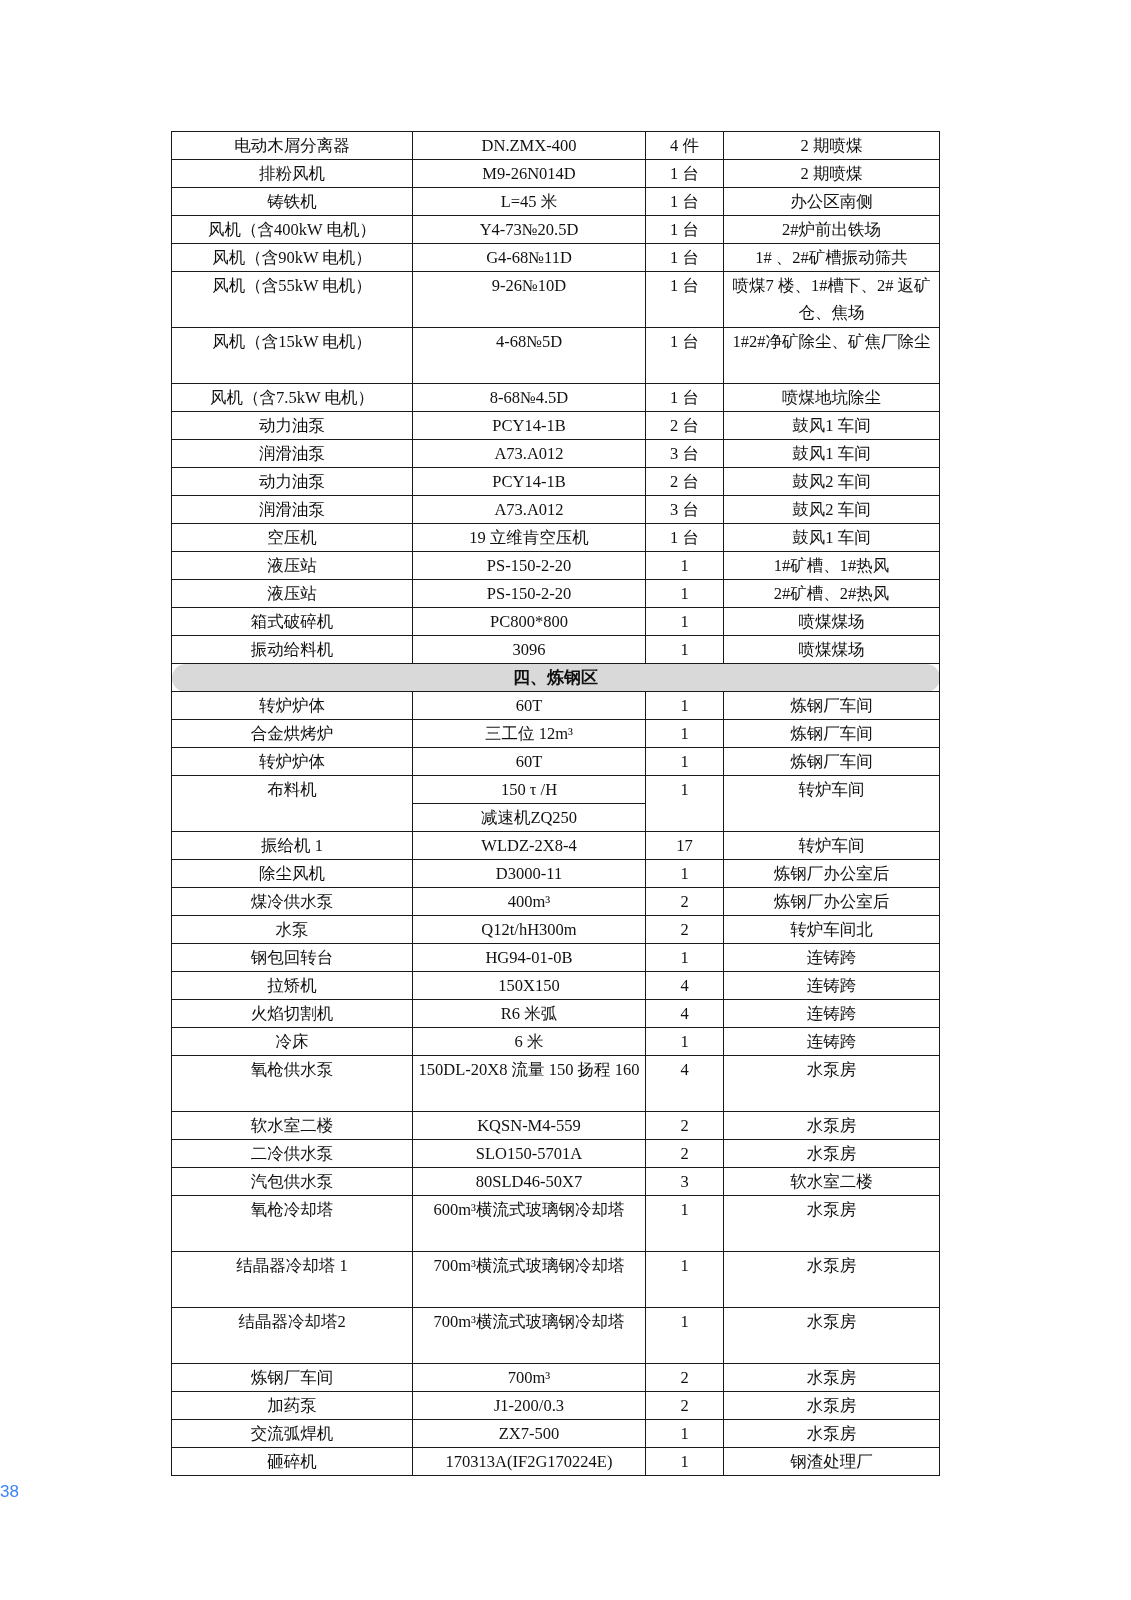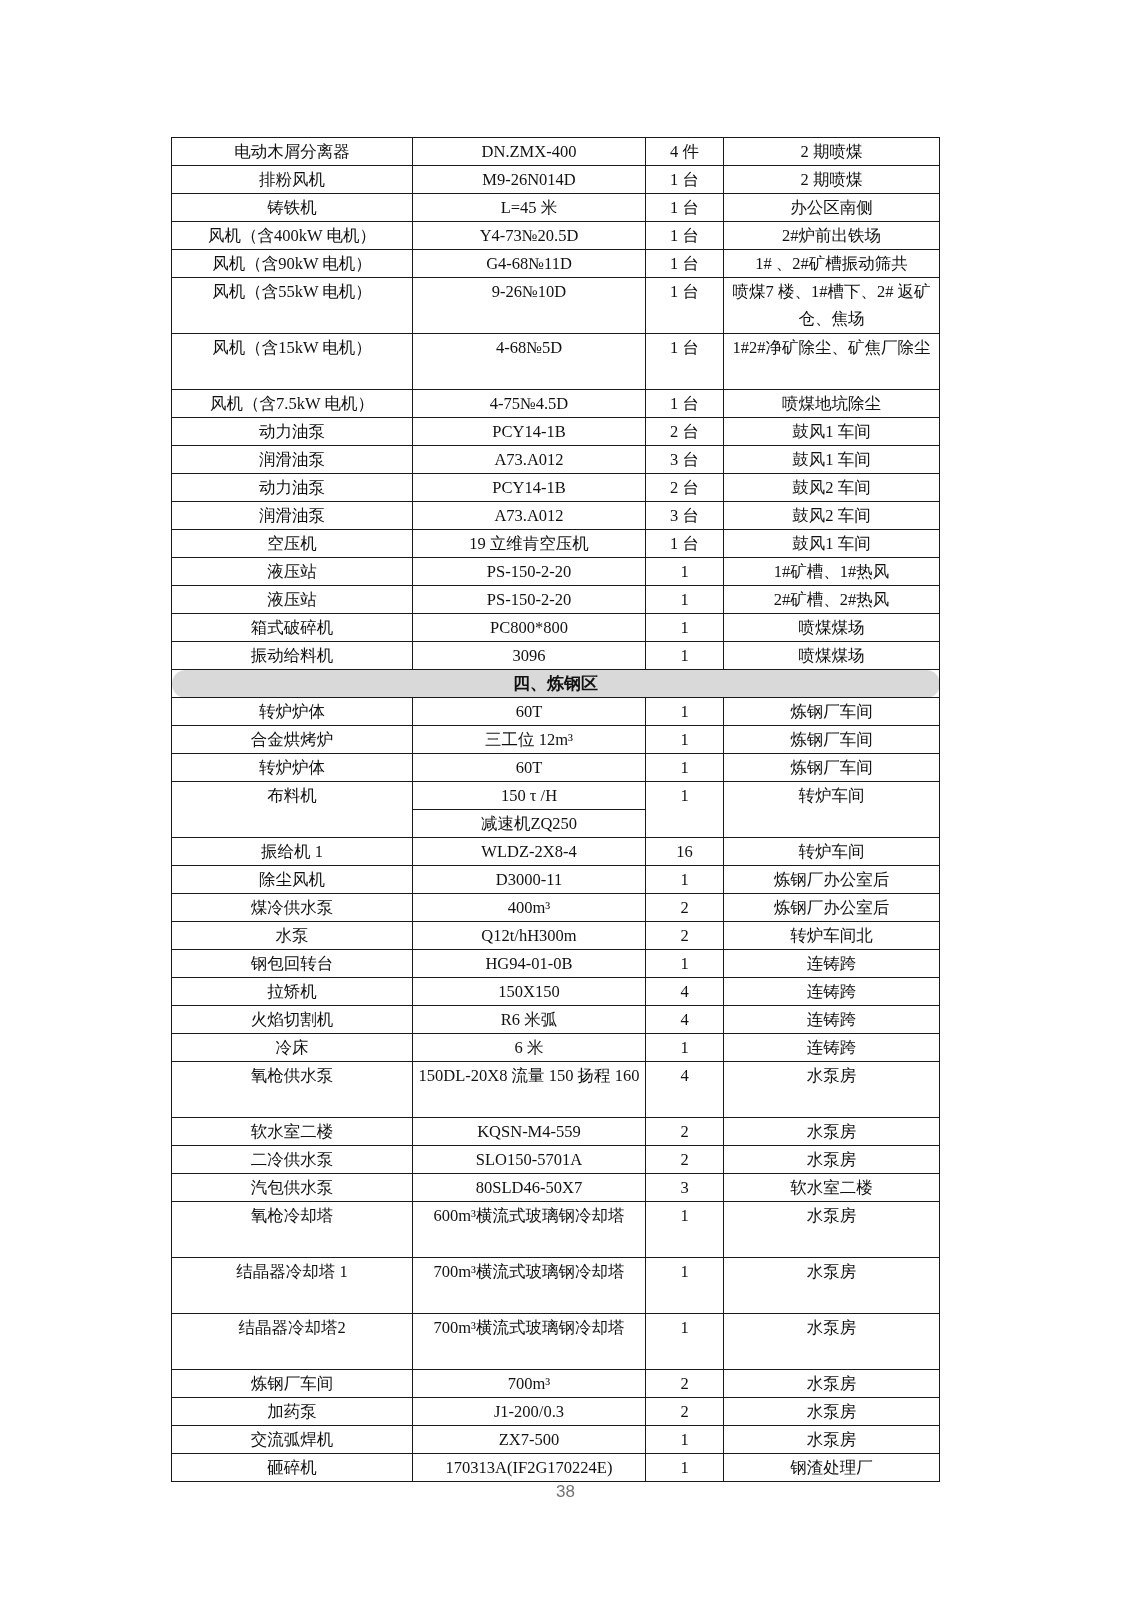--- a/index.html
+++ b/index.html
@@ -12,21 +12,21 @@
     width: 1131px;
     height: 1600px;
     background: #ffffff;
     font-family: "Liberation Serif", "DejaVu Serif", serif;
     color: #111111;
     overflow: hidden;
   }
   .equip-table {
     position: absolute;
     left: 171px;
-    top: 137px;
+    top: 131px;
     width: 768px;
     border-collapse: collapse;
     table-layout: fixed;
     padding-left: 20px;
   }
   .equip-table td {
     border: 1px solid #1a1a1a;
     text-align: center;
     vertical-align: top;
     font-size: 16.5px;
@@ -45,24 +45,24 @@
     font-weight: bold;
     font-size: 17px;
     height: 27px;
     border-radius: 14px;
   }
   .page-number {
     position: absolute;
     left: 0;
     right: 0;
     top: 1482px;
-    text-align: center;
+    text-align: left;
     font-family: "Liberation Sans", "DejaVu Sans", sans-serif;
     font-size: 17px;
-    color: #737373;
+    color: #3b82f6;
   }
 </style>
 </head>
 <body>
 
 <div class="page">
 
   <table class="equip-table">
     <colgroup>
       <col style="width:241px">
@@ -108,21 +108,21 @@
           <td class="tall">喷煤7 楼、1#槽下、2# 返矿仓、焦场</td>
         </tr>
         <tr>
           <td class="tall">风机（含15kW 电机）</td>
           <td class="tall">4-68№5D</td>
           <td class="tall">1 台</td>
           <td class="tall">1#2#净矿除尘、矿焦厂除尘</td>
         </tr>
         <tr>
           <td>风机（含7.5kW 电机）</td>
-          <td>4-75№4.5D</td>
+          <td>8-68№4.5D</td>
           <td>1 台</td>
           <td>喷煤地坑除尘</td>
         </tr>
         <tr>
           <td>动力油泵</td>
           <td>PCY14-1B</td>
           <td>2 台</td>
           <td>鼓风1 车间</td>
         </tr>
         <tr>
@@ -199,21 +199,21 @@
           <td>150 τ /H</td>
           <td rowspan="2">1</td>
           <td rowspan="2">转炉车间</td>
         </tr>
         <tr>
           <td>减速机ZQ250</td>
         </tr>
         <tr>
           <td>振给机 1</td>
           <td>WLDZ-2X8-4</td>
-          <td>16</td>
+          <td>17</td>
           <td>转炉车间</td>
         </tr>
         <tr>
           <td>除尘风机</td>
           <td>D3000-11</td>
           <td>1</td>
           <td>炼钢厂办公室后</td>
         </tr>
         <tr>
           <td>煤冷供水泵</td>

